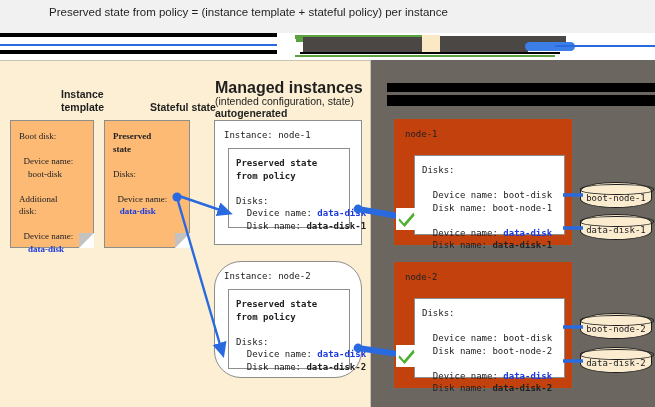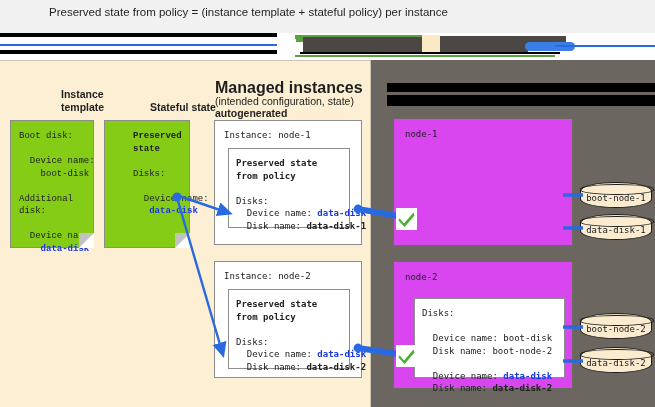--- a/index.html
+++ b/index.html
@@ -52,23 +52,23 @@
   }
 
   
   .col-head {
     position: absolute; font-size: 10.5px; font-weight: bold;
     color: #1f1f1f; line-height: 12.5px; white-space: pre-line; margin-left: 44px;
   }
 
   
   .note {
-    position: absolute; background: #84cc16;
+    position: absolute; background: #fdba74;
     border: 1px solid #8d8d8d;
-    font-family: Liberation Mono, monospace;
+    font-family: Liberation Serif, serif;
     font-size: 9px; line-height: 12.5px; color: #202124;
   }
   .note .body { padding: 9px 8px 0 8px; white-space: pre; }
   .note .fold {
     position: absolute; right: -1px; bottom: -1px;
     width: 0; height: 0;
     border-left: 15px solid #c2c2c2;
     border-bottom: 15px solid #ffffff;
   }
   .b   { font-weight: bold; }
@@ -83,21 +83,21 @@
   .inst-title { position: absolute; left: 9px; top: 8px; white-space: pre; text-align: center; }
   .inner-box {
     position: absolute; background: #ffffff; border: 1px solid #8d8d8d;
     font-family: "DejaVu Sans Mono", monospace;
     font-size: 9px; line-height: 12.5px; color: #202124;
     padding: 8px 7px 7px 7px; white-space: pre;
   }
 
   
   .node-card {
-    position: absolute; background: #d946ef; border: 1px solid #6f6a60;
+    position: absolute; background: #c2410c; border: 1px solid #6f6a60;
     font-family: "DejaVu Sans Mono", monospace;
     font-size: 9px; line-height: 12.5px; color: #202124; text-decoration: underline;
   }
   .node-title { position: absolute; left: 11px; top: 9px; white-space: pre; }
 
   
   .redact { position: absolute; background: #000000; }
 
   
   .disk {
@@ -179,53 +179,60 @@
     <span>boot-disk</span>
 
 <span>Additional
 disk:</span>
 
   <span>Device name:</span>
     <span class="blu">data-disk</span></div>
     <div class="fold"></div>
   </div>
 
-  <div class="note" style="left:104px; top:120px; width:86px; height:128px;padding-left:20px;">
+  <div class="note" style="left:104px; top:120px; width:86px; height:128px;">
     <div class="body"><span class="b">Preserved
 state</span>
 
 <span>Disks:</span>
 
   <span>Device name:</span>
    <span class="blu">data-disk</span></div>
     <div class="fold"></div>
   </div>
 
   <div class="inst-card" style="left:214px; top:120px; width:148px; height:125px;">
     <div class="inst-title">Instance: node-1</div>
     <div class="inner-box" style="left:13px; top:27px; width:122px; height:80px;"><span class="b">Preserved state
 from policy</span>
 
 <span>Disks:</span>
   <span>Device name: </span><span class="blu">data-disk</span>
   <span>Disk name: </span><span class="b">data-disk-1</span></div>
   </div>
 
-  <div class="inst-card" style="left:214px; top:261px; width:148px; height:117px;">
+  <div class="inst-card" style="left:214px; top:261px; width:148px; height:117px;border-radius:27px;">
     <div class="inst-title">Instance: node-2</div>
     <div class="inner-box" style="left:13px; top:27px; width:122px; height:80px;"><span class="b">Preserved state
 from policy</span>
 
 <span>Disks:</span>
   <span>Device name: </span><span class="blu">data-disk</span>
   <span>Disk name: </span><span class="b">data-disk-2</span></div>
   </div>
 
   <div class="node-card" style="left:393px; top:118px; width:180px; height:128px;">
     <div class="node-title">node-1</div>
+    <div class="inner-box" style="left:20px; top:36px; width:151px; height:80px; white-space:pre;"><span>Disks:</span>
+
+  <span>Device name: </span><span>boot-disk</span>
+  <span>Disk name: </span><span>boot-node-1</span>
+
+  <span>Device name: </span><span class="blu">data-disk</span>
+  <span>Disk name: </span><span class="b">data-disk-1</span></div>
   </div>
 
   <div class="node-card" style="left:393px; top:261px; width:180px; height:128px;">
     <div class="node-title">node-2</div>
     <div class="inner-box" style="left:20px; top:36px; width:151px; height:80px; white-space:pre;"><span>Disks:</span>
 
   <span>Device name: </span><span>boot-disk</span>
   <span>Disk name: </span><span>boot-node-2</span>
 
   <span>Device name: </span><span class="blu">data-disk</span>

